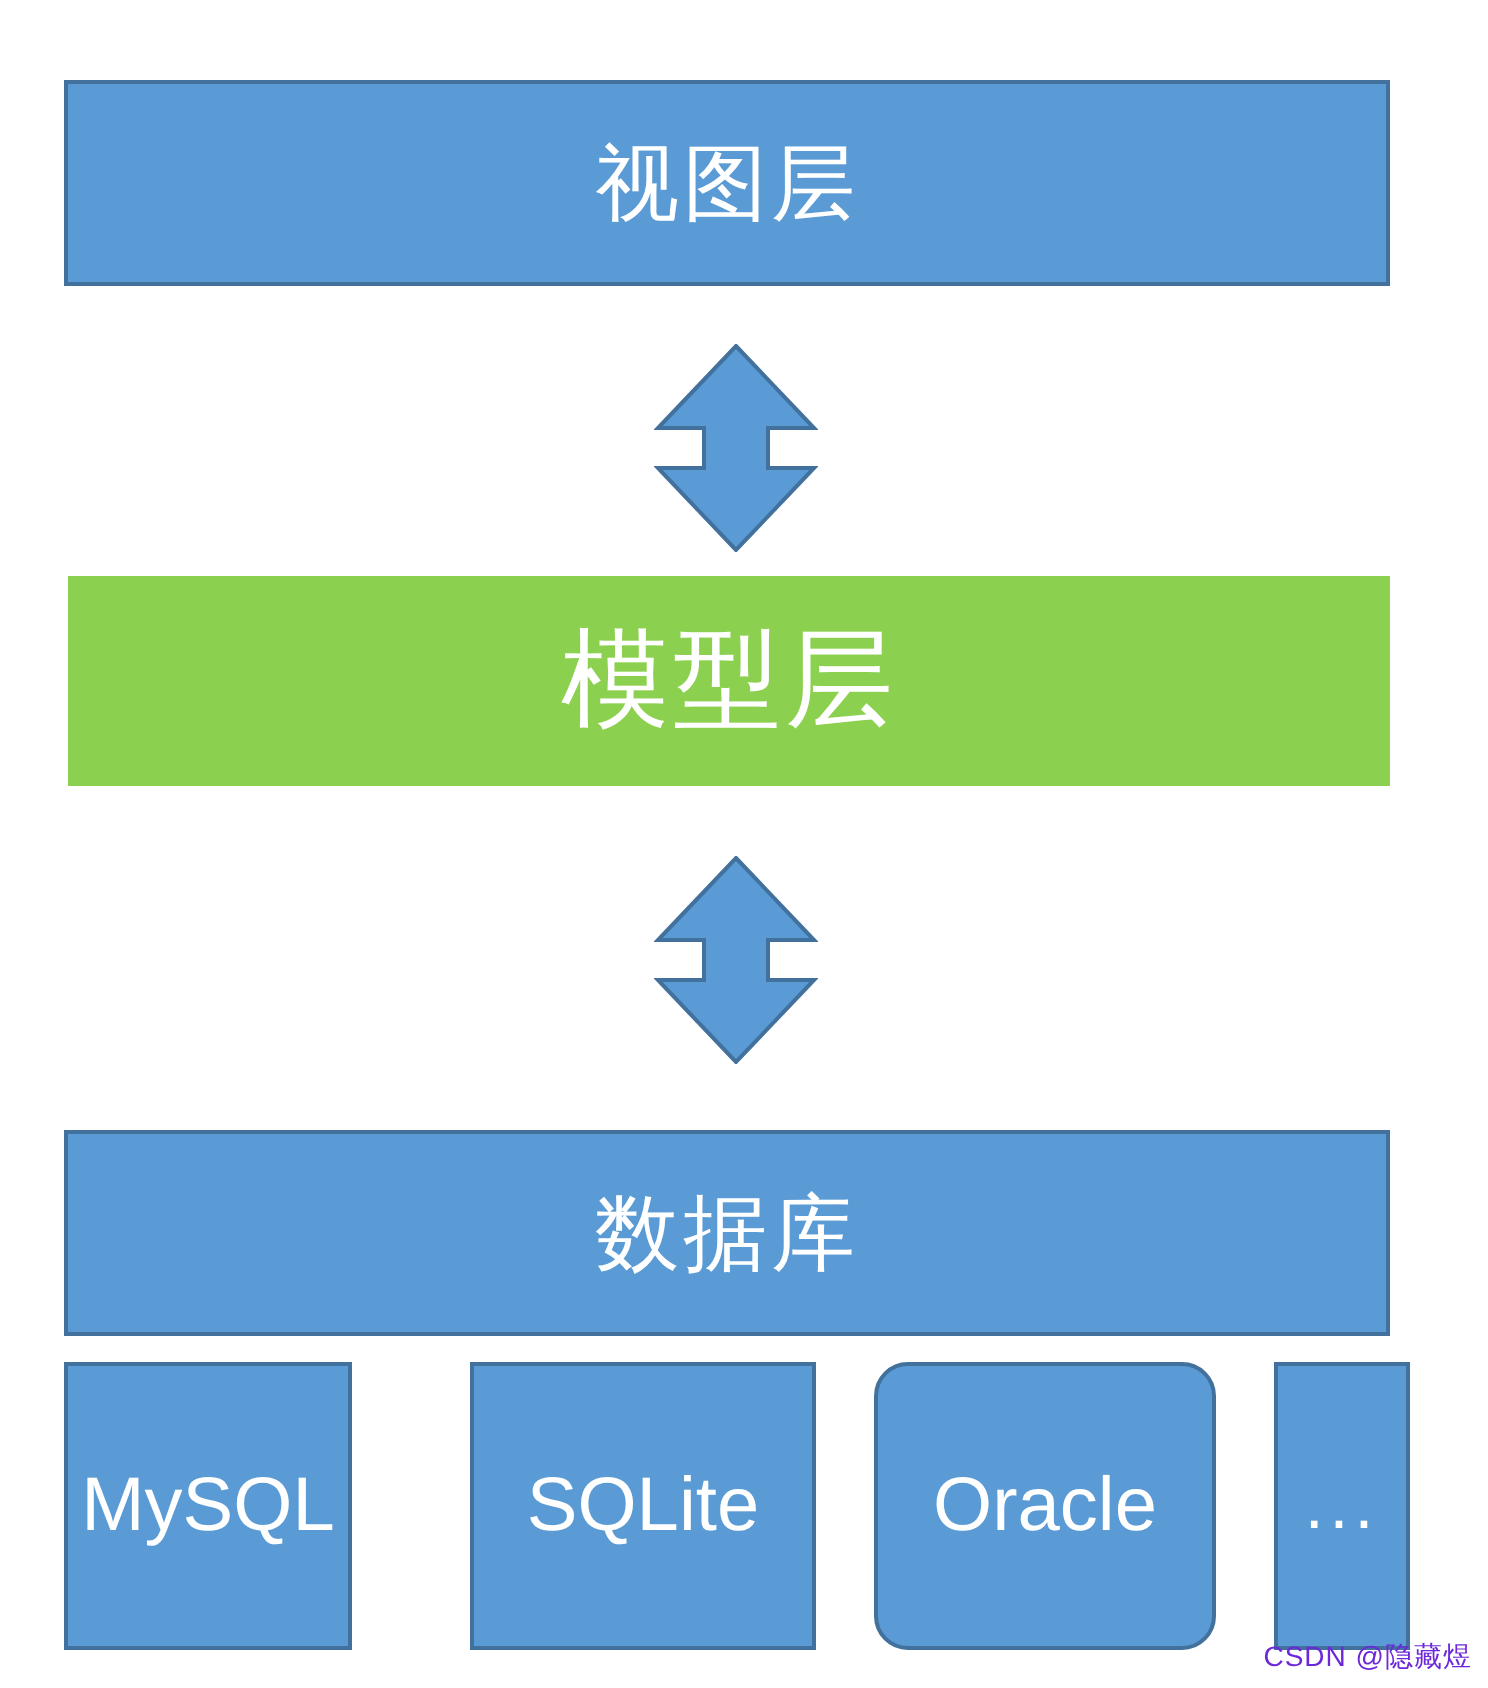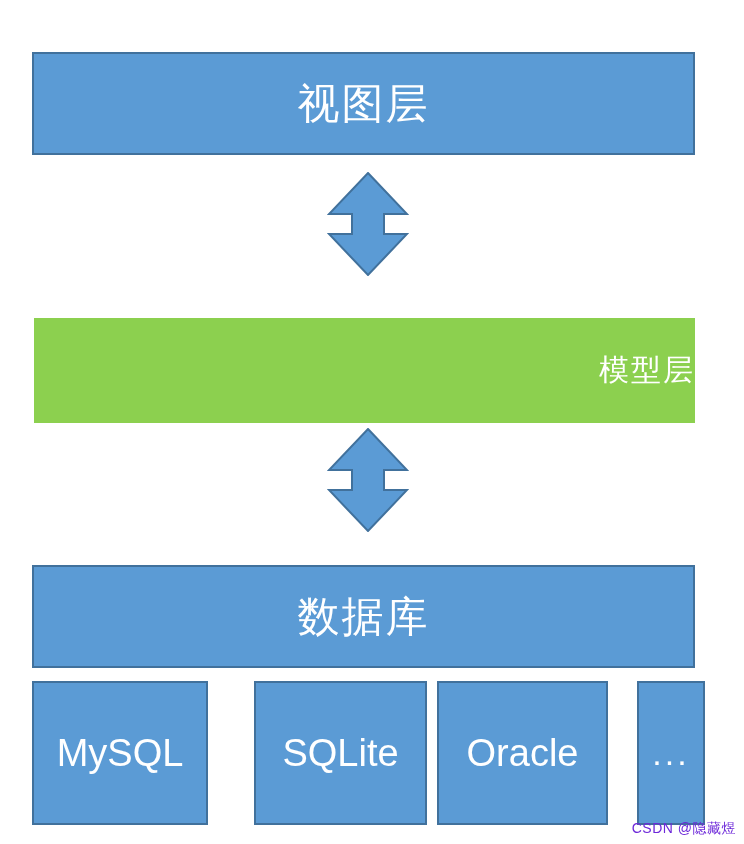--- a/index.html
+++ b/index.html
@@ -35,29 +35,28 @@
     background: #5b9bd5;
     border: 2px solid #41719c;
   }
   .layer-box.green {
     background: #8cd04f;
     border: none;
   }
 
   
   #view-layer {
-    left: 32px;  top: 52px;
+    left: 32px;  top: 40px;
     width: 663px; height: 103px;
     font-size: 42px;
   }
   #model-layer {
-    left: 34px;  top: 318px;
+    left: 34px;  top: 288px;
     width: 661px; height: 105px;
-    font-size: 30px;
-    justify-content: flex-end;
+    font-size: 54px;
   }
   #database-layer {
     left: 32px;  top: 565px;
     width: 663px; height: 103px;
     font-size: 42px;
     align-items: center;
   }
 
   
   .db-box {
@@ -67,23 +66,23 @@
     height: 144px;
     background: #5b9bd5;
     border: 2px solid #41719c;
     display: flex;
     align-items: center;
     justify-content: center;
     color: #ffffff;
     font-size: 38px;
     font-weight: 300;
   }
-  #db-mysql  { left: 32px;  width: 176px; }
-  #db-sqlite { left: 235px; width: 173px; margin-left: 19px; }
-  #db-oracle { left: 437px; width: 171px; }
+  #db-mysql  { left: 32px;  width: 144px; }
+  #db-sqlite { left: 235px; width: 173px; }
+  #db-oracle { left: 437px; width: 171px; border-radius: 17px; }
   #db-more   { left: 637px; width: 68px; font-size: 34px; letter-spacing: 3px; }
 
   
   .arrow-double {
     position: absolute;
     width: 82px;
     height: 104px;
     left: 327px;
   }
   #arrow-view-model  { top: 172px; }

